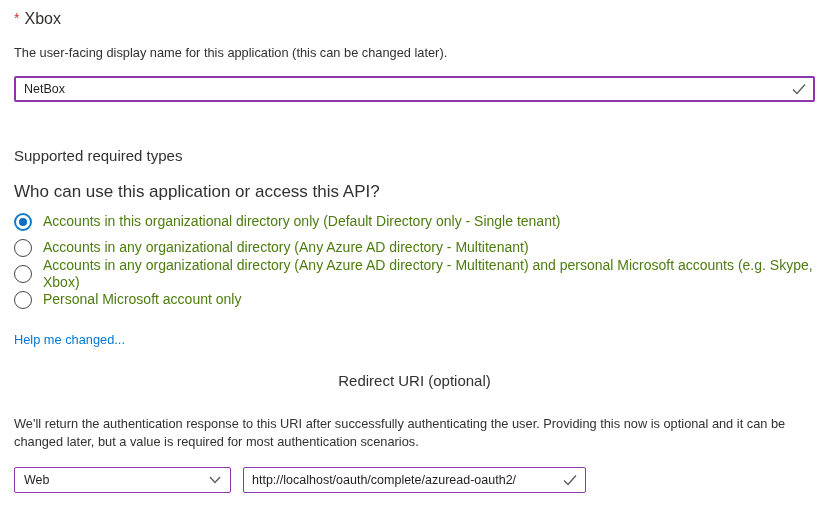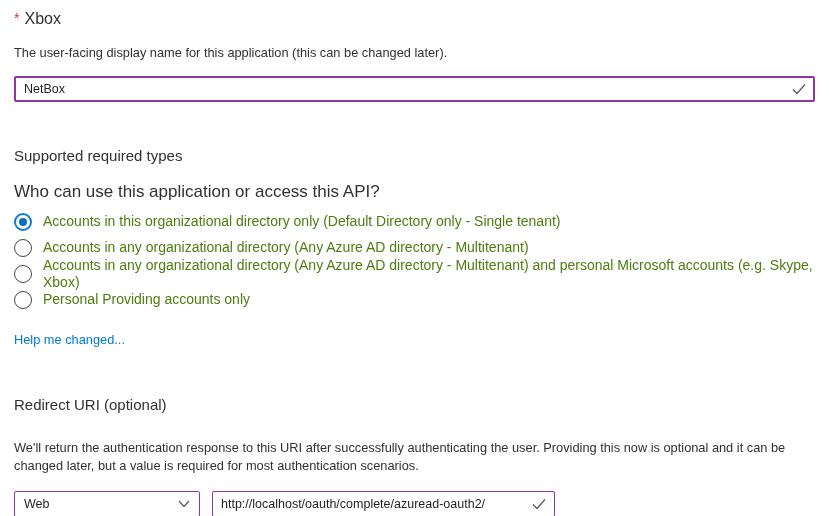--- a/index.html
+++ b/index.html
@@ -57,27 +57,27 @@
     width: 8px; height: 8px; border-radius: 50%;
     background: #0b6ec0; transform: translate(-50%, -50%);
   }
   .radio-label { font-size: 14px; line-height: 17px; color: #4d7c0f; }
 
   .help-link {
     display: inline-block; margin-top: 19px;
     font-size: 12.8px; color: #0078d4; text-decoration: none; cursor: pointer;
   }
 
-  .heading-redirect { margin-top: 46px; }
+  .heading-redirect { margin-top: 22px; text-align: center; }
   .redirect-desc { margin-top: 24px; max-width: 801px; }
 
   .redirect-row { display: flex; gap: 12px; margin-top: 15px; align-items: center; }
   .select-box {
     position: relative;
-    width: 186px; height: 26px;
+    width: 217px; height: 26px;
     border: 1.5px solid #8f35ab; border-radius: 2px;
     background: #fff; display: flex; align-items: center;
     padding: 0 30px 0 9px; cursor: pointer;
   }
   .select-value { font-size: 12.5px; color: #201f1e; }
   .chevron-icon {
     position: absolute; right: 9px; top: 50%; transform: translateY(-50%);
     width: 12px; height: 8px; pointer-events: none;
   }
   .uri-wrap { position: relative; width: 343px; margin-top: 0; }
@@ -116,21 +116,21 @@
     <div class="radio-row">
       <span class="radio"></span>
       <span class="radio-label">Accounts in any organizational directory (Any Azure AD directory - Multitenant)</span>
     </div>
     <div class="radio-row">
       <span class="radio"></span>
       <span class="radio-label">Accounts in any organizational directory (Any Azure AD directory - Multitenant) and personal Microsoft accounts (e.g. Skype, Xbox)</span>
     </div>
     <div class="radio-row">
       <span class="radio"></span>
-      <span class="radio-label">Personal Providing accounts only</span>
+      <span class="radio-label">Personal Microsoft account only</span>
     </div>
   </div>
 
   <a class="help-link">Help me changed...</a>
 
   
   <div class="section-heading heading-redirect">Redirect URI (optional)</div>
 
   <div class="desc redirect-desc">We'll return the authentication response to this URI after successfully authenticating the user. Providing this now is optional and it can be changed later, but a value is required for most authentication scenarios.</div>
 

